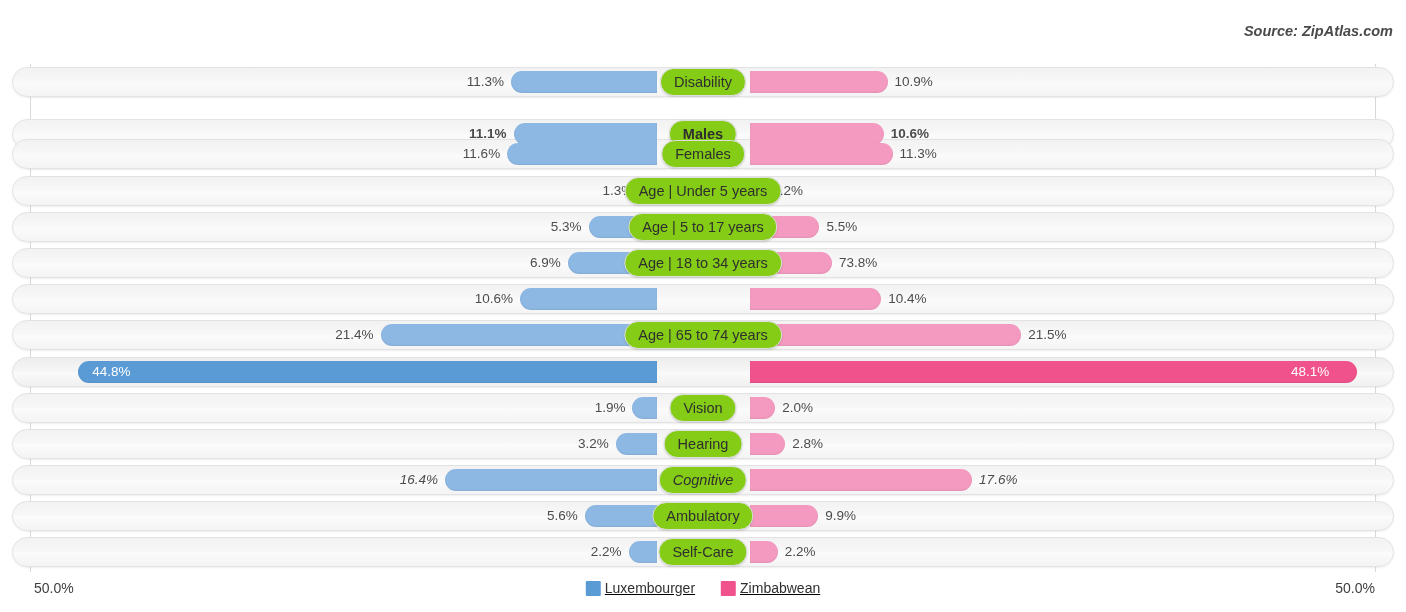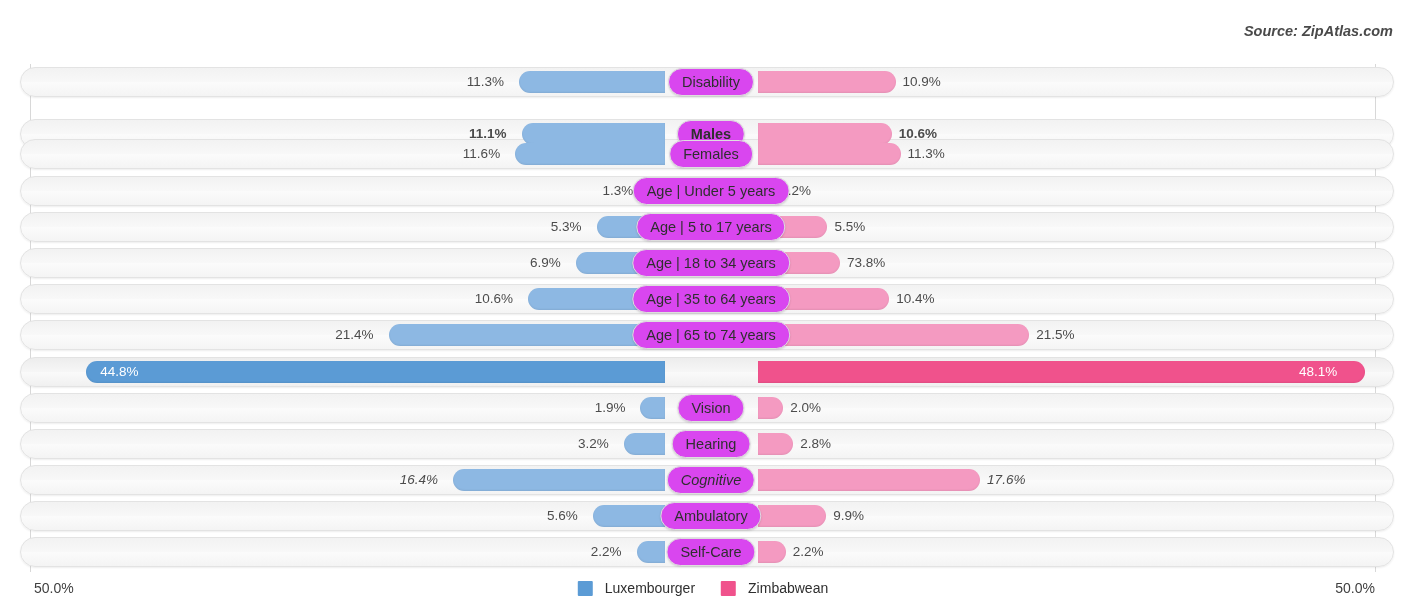--- a/index.html
+++ b/index.html
@@ -62,21 +62,20 @@
     position: absolute;
     left: 0;
     top: 0;
     width: 1406px;
     z-index: 2;
   }
   .row {
     position: relative;
     height: 36.2px;
     margin-bottom: 0px;
-    margin-left: 8px;
   }
   .track {
     position: absolute;
     left: 12px;
     right: 12px;
     top: 3px;
     height: 30px;
     border-radius: 15px;
     background: linear-gradient(to bottom, #f2f2f2 0%, #f8f8f8 48%, #fbfbfb 52%, #f4f4f4 100%);
     border: 1px solid #e3e3e3;
@@ -123,21 +122,21 @@
     color: #ffffff;
     z-index: 5;
   }
 
   
   .pill {
     position: absolute;
     top: 4px;
     height: 28px;
     line-height: 27px;
-    background: #d946ef;
+    background: #84cc16;
     border: 1px solid #dedede;
     border-radius: 14px;
     font-size: 14.5px;
     color: #2f2f2f;
     padding: 0 13px;
     white-space: nowrap;
     z-index: 6;
     box-shadow: 0 1px 2px rgba(0,0,0,0.13);
     transform: translateX(-50%);
     left: 703px;
@@ -166,21 +165,22 @@
     top: 8px;
     transform: translateX(-50%);
     display: flex;
     align-items: center;
     gap: 26px;
     white-space: nowrap;
   }
   .legend-item {
     display: flex;
     align-items: center;
-    gap: 12px;
+    gap: 4px;
+    text-decoration: underline;
   }
   .swatch {
     width: 15px;
     height: 15px;
     border-radius: 1px;
     display: inline-block;
   }
   .legend-text {
     font-size: 14px;
     color: #2f2f2f;
@@ -244,21 +244,20 @@
           <div class="val left" style="right: 845.148px;">6.9%</div>
           <div class="val right" style="left: 839.03px;">73.8%</div>
           <div class="pill">Age | 18 to 34 years</div>
         </div>
         <div class="row" style="top: 0px;">
           <div class="track"></div>
           <div class="bar left" style="left: 520.048px; width: 136.952px;"></div>
           <div class="bar right" style="left: 750px; width: 131.248px;"></div>
           <div class="val left" style="right: 892.952px;">10.6%</div>
           <div class="val right" style="left: 888.248px;">10.4%</div>
-          <div class="pill">Age | 35 to 64 years</div>
         </div>
         <div class="row" style="top: 0px;">
           <div class="track"></div>
           <div class="bar left" style="left: 380.512px; width: 276.488px;"></div>
           <div class="bar right" style="left: 750px; width: 271.33px;"></div>
           <div class="val left" style="right: 1032.49px;">21.4%</div>
           <div class="val right" style="left: 1028.33px;">21.5%</div>
           <div class="pill">Age | 65 to 74 years</div>
         </div>
         <div class="row highlight" style="top: 0px;">

